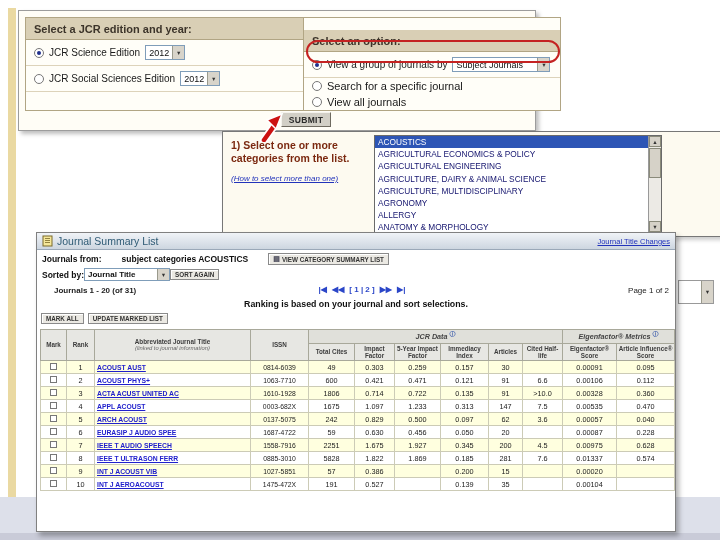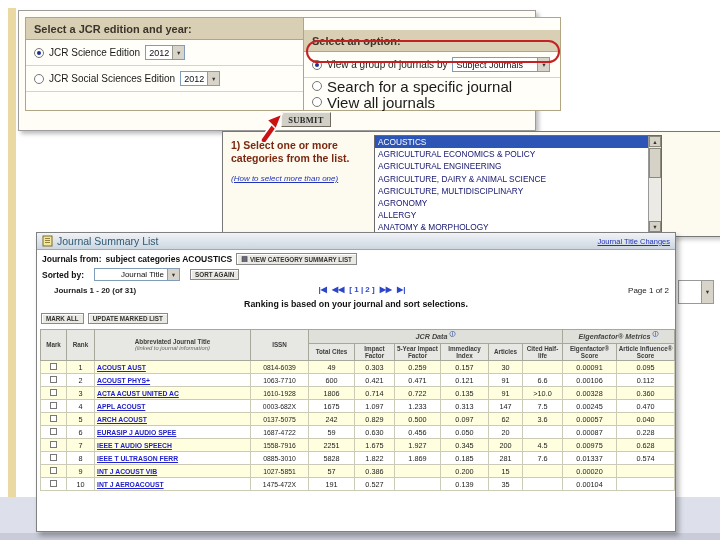--- a/index.html
+++ b/index.html
@@ -14,32 +14,32 @@
   .selection-window{position:absolute;left:18px;top:10px;width:518px;height:121px;background:#fffdf6;
     border:1px solid #9c9c9c;box-shadow:3px 3px 4px rgba(0,0,0,.25);}
   .sel-table{position:absolute;left:6px;top:6px;width:536px;height:94px;border:1px solid #b1a584;display:flex;background:#fffef8;}
   .sel-col-left{width:278px;border-right:1px solid #b1a584;display:flex;flex-direction:column;}
   .sel-col-right{flex:1;display:flex;flex-direction:column;justify-content:flex-end;}
   .sel-header{height:22px;background:#d9cfb5;border-bottom:1px solid #b1a584;font-weight:bold;font-size:11px;
     color:#3c342a;display:flex;align-items:center;padding:0 8px;white-space:nowrap;}
   .sel-row{display:flex;align-items:center;gap:5px;padding:8px 8px;border-bottom:1px solid #ddd3ba;font-size:10px;color:#1a1a1a;white-space:nowrap;}
   .left-row{height:26px;}
   .right-row-main{height:26px;}
-  .right-row{height:15px;font-size:15px;border-bottom:none;}
+  .right-row{height:15px;font-size:11px;border-bottom:none;}
   .radio{width:10px;height:10px;border:1px solid #777;border-radius:50%;background:#fff;position:relative;flex:none;}
   .radio.checked::after{content:"";position:absolute;left:2px;top:2px;width:4px;height:4px;border-radius:50%;background:#20308c;}
   .mini-select{display:inline-flex;align-items:center;height:15px;border:1px solid #7f9db9;background:#fff;font-size:9px;color:#111;flex:none;}
   .select-text{padding:0 3px;white-space:nowrap;}
   .select-arrow{width:12px;align-self:stretch;background:#d8d4ca;border-left:1px solid #9a9a8c;font-size:5.5px;
     display:flex;align-items:center;justify-content:center;color:#333;}
   .subject-select .select-text{width:84px;}
   .highlight-oval{position:absolute;left:287px;top:29px;width:254px;height:23px;border:2px solid #c42222;border-radius:13px;pointer-events:none;z-index:5;}
   .submit-btn{position:absolute;left:262px;top:101px;width:50px;height:15px;background:#d2cfc6;
     border:1px solid;border-color:#f4f2ec #6e6a60 #6e6a60 #f4f2ec;font-size:8.5px;font-weight:bold;color:#2a2a2a;
-    display:flex;align-items:center;justify-content:center;letter-spacing:.3px;font-family:Liberation Serif, serif;}
+    display:flex;align-items:center;justify-content:center;letter-spacing:.3px;}
 
   
   .category-window{position:absolute;left:222px;top:131px;width:588px;height:106px;background:#fdfaf0;
     border:1px solid #777;box-shadow:3px 3px 4px rgba(0,0,0,.2);}
   .instruction{position:absolute;left:8px;top:7px;width:138px;font-size:10.5px;font-weight:bold;color:#7b2910;line-height:1.25;}
   .help-link{position:absolute;left:8px;top:42px;font-size:8px;color:#2233bb;text-decoration:underline;cursor:pointer;font-style:italic;}
   .listbox{position:absolute;left:151px;top:3px;width:288px;height:98px;background:#fff;border:1px solid #6a6a6a;}
   .lb-items{position:absolute;left:0;top:0;right:13px;bottom:0;overflow:hidden;}
   .lb-item{height:12.2px;font-size:8.3px;font-weight:normal;color:#14146e;display:flex;align-items:center;padding:0 3px;white-space:nowrap;}
   .lb-item.selected{background:#2d55b5;color:#fff;}
@@ -54,28 +54,28 @@
   .bg-fragment .frag-arrow{margin-left:auto;width:12px;background:#d8d4ca;border-left:1px solid #9a9a8c;
     font-size:5.5px;color:#333;display:flex;align-items:center;justify-content:center;}
 
   
   .summary-window{position:absolute;left:36px;top:232px;width:640px;height:300px;background:#fff;
     border:1px solid #808080;box-shadow:3px 4px 5px rgba(0,0,0,.3);}
   .title-bar{position:absolute;left:0;top:0;right:0;height:17px;background:linear-gradient(#f0f3f7,#cdd6e0);
     border-bottom:1px solid #9aa8b8;display:flex;align-items:center;padding:0 5px;}
   .title-text{font-size:10.5px;font-weight:normal;color:#2e5a74;margin-left:4px;white-space:nowrap;}
   .title-changes{margin-left:auto;font-size:7.5px;color:#2233bb;text-decoration:underline;cursor:pointer;}
-  .jf-row{position:absolute;left:5px;top:20px;display:flex;align-items:center;gap:4px;font-size:8.5px;white-space:nowrap;}
+  .jf-row{position:absolute;left:5px;top:20px;display:flex;align-items:center;gap:20px;font-size:8.5px;white-space:nowrap;}
   .jf-label,.jf-value{font-weight:bold;color:#111;}
   .btn{display:inline-flex;align-items:center;gap:2px;font-size:6.3px;font-weight:bold;color:#333;background:#ebe9e3;
     border:1px solid #8a8a8a;box-shadow:inset 1px 1px 0 #fff;padding:1px 4px;white-space:nowrap;cursor:pointer;}
   .btn-icon{font-size:7px;color:#445;}
-  .sorted-row{position:absolute;left:5px;top:35px;display:flex;align-items:center;gap:10px;font-size:8.5px;text-align:right;}
+  .sorted-row{position:absolute;left:5px;top:35px;display:flex;align-items:center;gap:0;font-size:8.5px;}
   .sorted-label{font-weight:bold;color:#111;}
-  .sort-select{height:13px;font-size:8px;}
+  .sort-select{height:13px;font-size:8px;font-weight:bold;}
   .sort-select .select-text{width:72px;}
   .pager-row{position:absolute;left:12px;top:52px;right:0;height:12px;font-size:8px;}
   .range{position:absolute;left:5px;top:1px;font-weight:bold;color:#222;}
   .pager{position:absolute;left:50%;transform:translateX(-50%);top:0;color:#2b46c8;display:flex;gap:5px;font-size:8px;font-weight:bold;}
   .pgi{cursor:pointer;}
   .page-info{position:absolute;right:6px;top:1px;color:#222;}
   .ranking{position:absolute;left:0;top:66px;width:100%;text-align:center;font-size:8.8px;font-weight:bold;color:#111;}
   .mark-row{position:absolute;left:4px;top:80px;display:flex;gap:4px;}
 
   table.jtable{position:absolute;left:3px;top:96px;border-collapse:collapse;table-layout:fixed;width:634px;background:#fff;}
@@ -310,21 +310,21 @@
           <td><span class="checkbox"></span></td>
           <td>4</td>
           <td class="title-cell"><span class="jlink">APPL ACOUST</span></td>
           <td class="issn-cell">0003-682X</td>
           <td>1675</td>
           <td>1.097</td>
           <td>1.233</td>
           <td>0.313</td>
           <td>147</td>
           <td>7.5</td>
-          <td>0.00245</td>
+          <td>0.00535</td>
           <td>0.470</td>
         </tr>
         <tr class="odd">
           <td><span class="checkbox"></span></td>
           <td>5</td>
           <td class="title-cell"><span class="jlink">ARCH ACOUST</span></td>
           <td class="issn-cell">0137-5075</td>
           <td>242</td>
           <td>0.829</td>
           <td>0.500</td>

